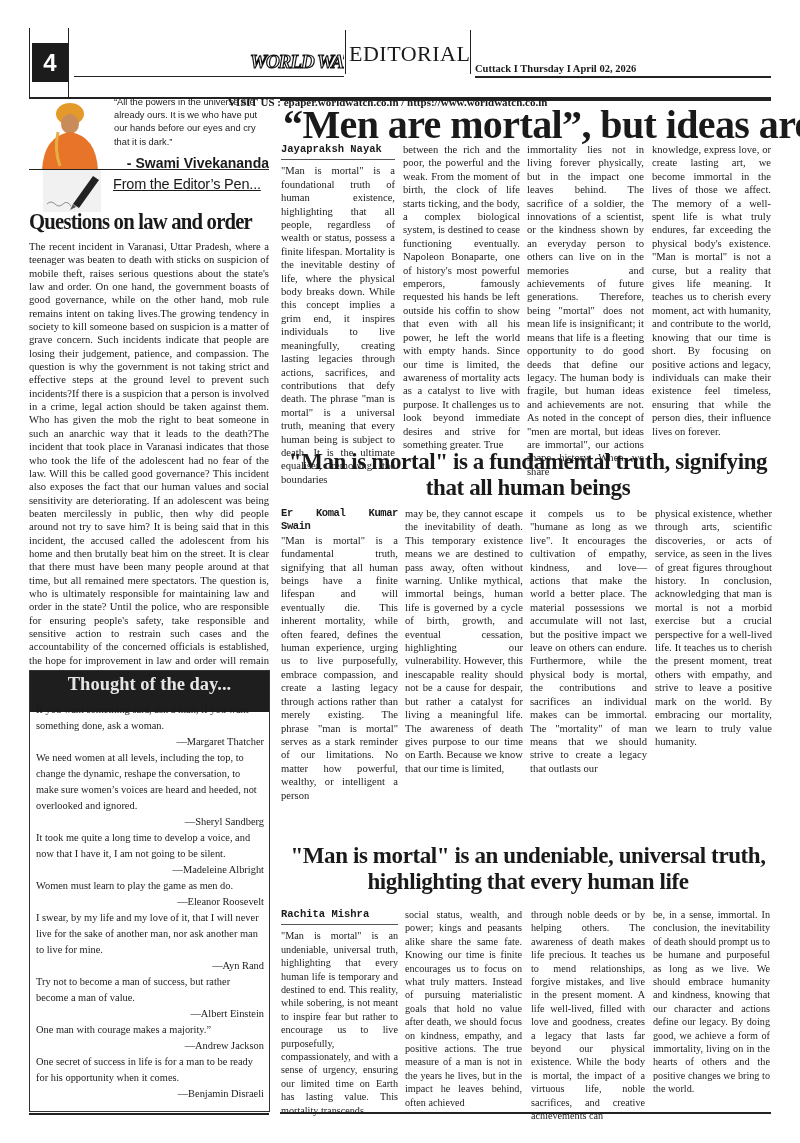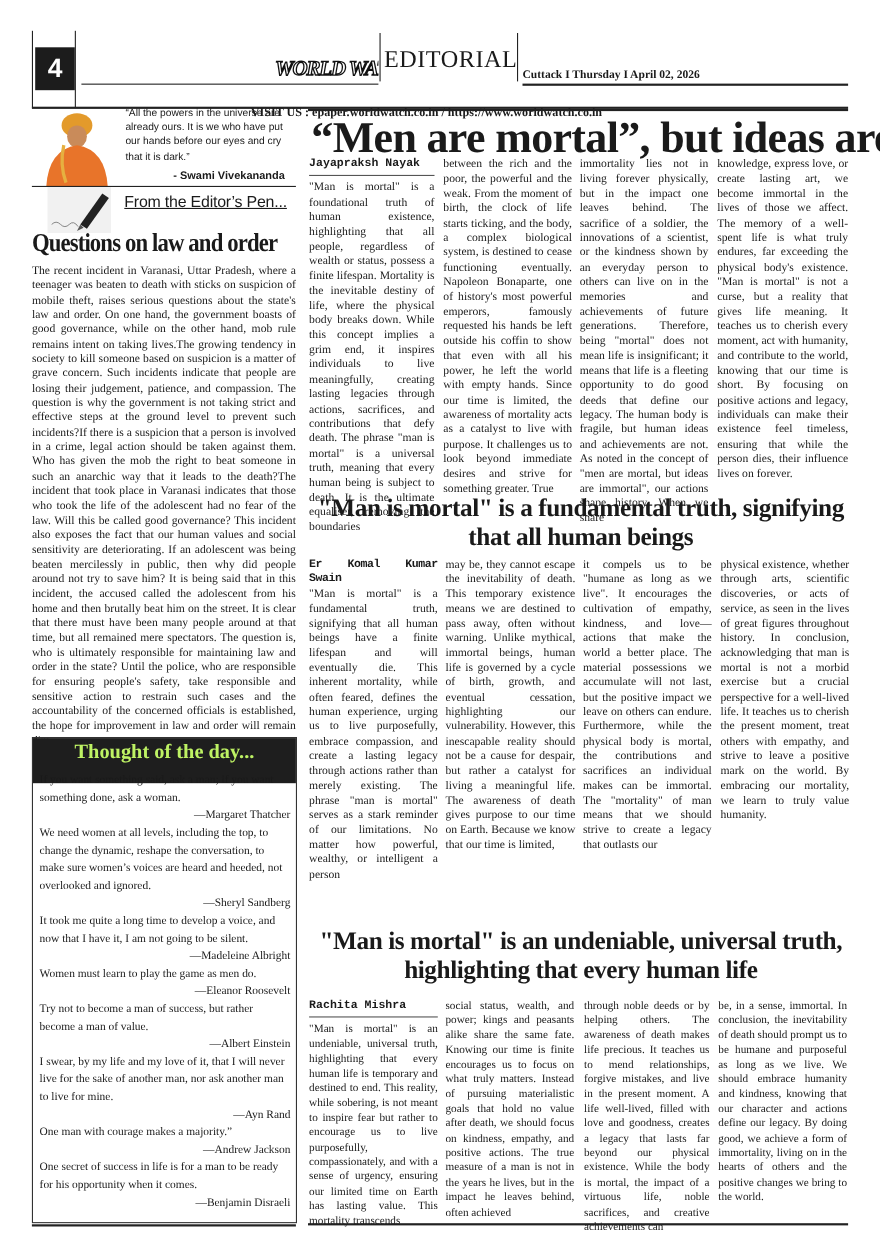--- a/index.html
+++ b/index.html
@@ -12,31 +12,31 @@
               color: #fff; font-family: "Liberation Sans", sans-serif; font-weight: bold; font-size: 24px;
               display: flex; align-items: center; justify-content: center; }
   .logo { position: absolute; left: 250px; top: 44px; width: 94px; height: 30px; }
   .section-title { position: absolute; left: 349px; top: 41px; font-size: 22px; font-weight: normal; letter-spacing: 0.5px; text-align: right; }
   .dateline { position: absolute; left: 475px; top: 63px; font-size: 10.5px; font-weight: bold; }
   .visit { position: absolute; left: 228px; top: 96px; font-size: 11px; font-weight: bold; }
   
   .portrait { position: absolute; left: 36px; top: 100px; width: 68px; height: 70px; }
   .quote { position: absolute; left: 114px; top: 96px; width: 155px; font-family: Liberation Sans, sans-serif;
            font-size: 9.3px; line-height: 13.2px; }
-  .quote-author { position: absolute; left: 104px; top: 155px; width: 155px; text-align: right;
-                  font-family: "Liberation Sans", sans-serif; font-size: 10px; font-weight: bold; }
+  .quote-author { position: absolute; left: 114px; top: 155px; width: 155px; text-align: right;
+                  font-family: "Liberation Sans", sans-serif; font-size: 14px; font-weight: bold; }
   .pen-img { position: absolute; left: 43px; top: 170px; width: 58px; height: 42px; }
   .editors-pen { position: absolute; left: 113px; top: 176px; font-family: "Liberation Sans", sans-serif;
                  font-weight: normal; font-size: 14.5px; text-decoration: underline; letter-spacing: -0.2px; }
   .lead-headline { position: absolute; left: 29px; top: 208px; width: 245px; font-size: 23.5px; font-weight: bold;
                    letter-spacing: -0.9px; white-space: nowrap; transform: scaleX(0.88); transform-origin: left top; }
   .lead-body { position: absolute; left: 29px; top: 240px; width: 240px; font-size: 10.6px; line-height: 13.35px;
                text-align: justify; hyphens: auto; }
   .thought-box { position: absolute; left: 29px; top: 670px; width: 239px; height: 440px; border: 1px solid #333; }
-  .thought-title { position: absolute; left: 0; top: 0; width: 100%; height: 41px; background: #1e1e1e; color: #bef264;
+  .thought-title { position: absolute; left: 0; top: 0; width: 100%; height: 41px; background: #1e1e1e; color: #e5e5e5;
                    font-size: 18.5px; font-weight: bold; text-align: center; line-height: 26px; }
   .thought-list { position: absolute; left: 6px; top: 31px; width: 228px; font-size: 10.4px; line-height: 16px; }
   .thought-text { text-align: left; }
   .thought-author { text-align: right; }
   
   .headline-1 { position: absolute; left: 283px; top: 101px; width: 490px; font-size: 40px; font-weight: bold;
                 letter-spacing: -0.6px; white-space: nowrap; }
   .byline { font-weight: bold; font-size: 10.5px; font-family: Liberation Mono, monospace; }
   .col { position: absolute; font-size: 10.6px; line-height: 13.4px; text-align: justify; }
   .rule-under-byline { height: 1px; background: #555; margin: 3px 0 4px 0; }
@@ -101,26 +101,26 @@
       </div>
     <div>
         <div class="thought-text">It took me quite a long time to develop a voice, and now that I have it, I am not going to be silent.</div>
         <div class="thought-author">—Madeleine Albright</div>
       </div>
     <div>
         <div class="thought-text">Women must learn to play the game as men do.</div>
         <div class="thought-author">—Eleanor Roosevelt</div>
       </div>
     <div>
+        <div class="thought-text">I swear, by my life and my love of it, that I will never live for the sake of another man, nor ask another man to live for mine.</div>
+        <div class="thought-author">—Ayn Rand</div>
+      </div>
+    <div>
         <div class="thought-text">Try not to become a man of success, but rather become a man of value.</div>
         <div class="thought-author">—Albert Einstein</div>
-      </div>
-    <div>
-        <div class="thought-text">I swear, by my life and my love of it, that I will never live for the sake of another man, nor ask another man to live for mine.</div>
-        <div class="thought-author">—Ayn Rand</div>
       </div>
     <div>
         <div class="thought-text">One man with courage makes a majority.”</div>
         <div class="thought-author">—Andrew Jackson</div>
       </div>
     <div>
         <div class="thought-text">One secret of success in life is for a man to be ready for his opportunity when it comes.</div>
         <div class="thought-author">—Benjamin Disraeli</div>
       </div>
   </div>

